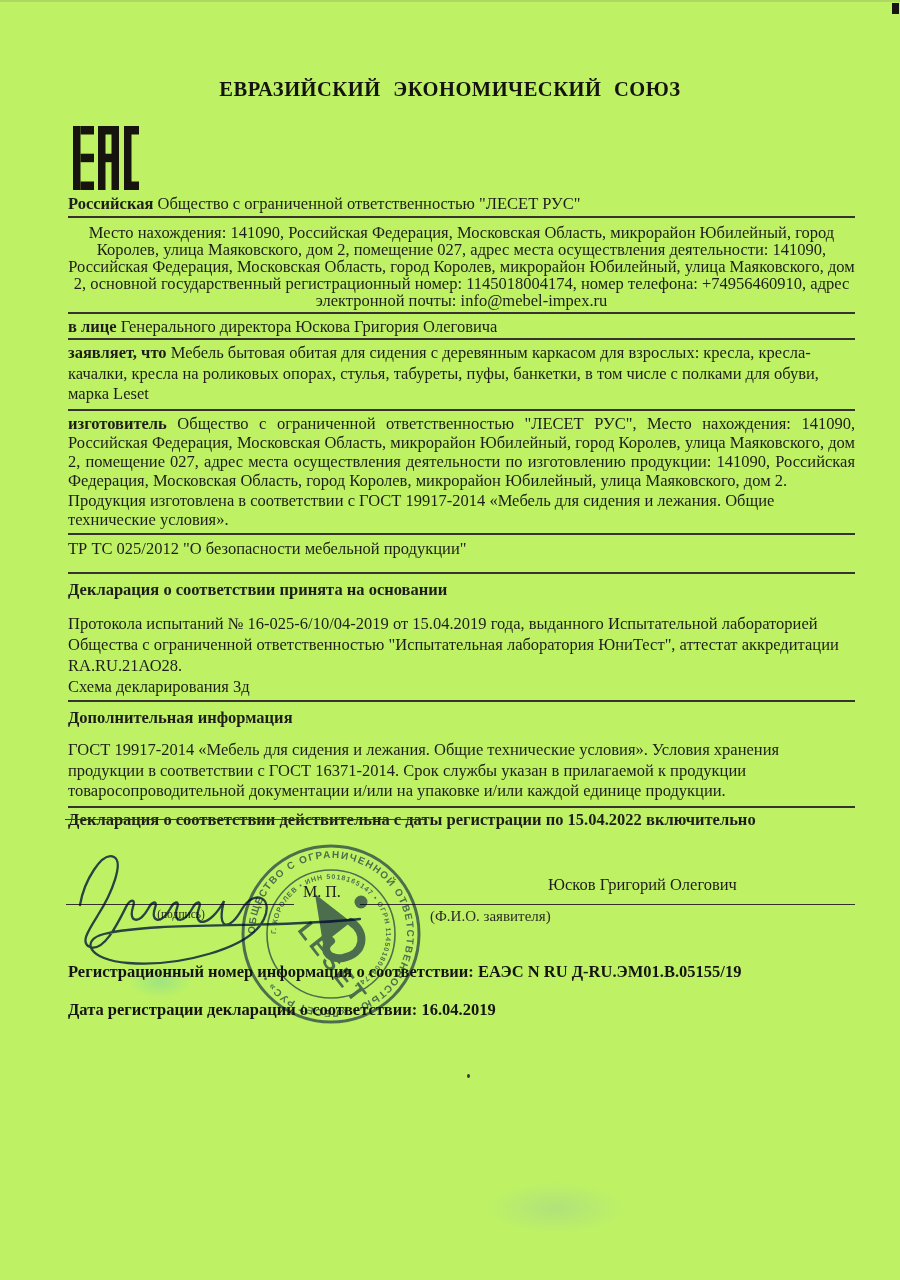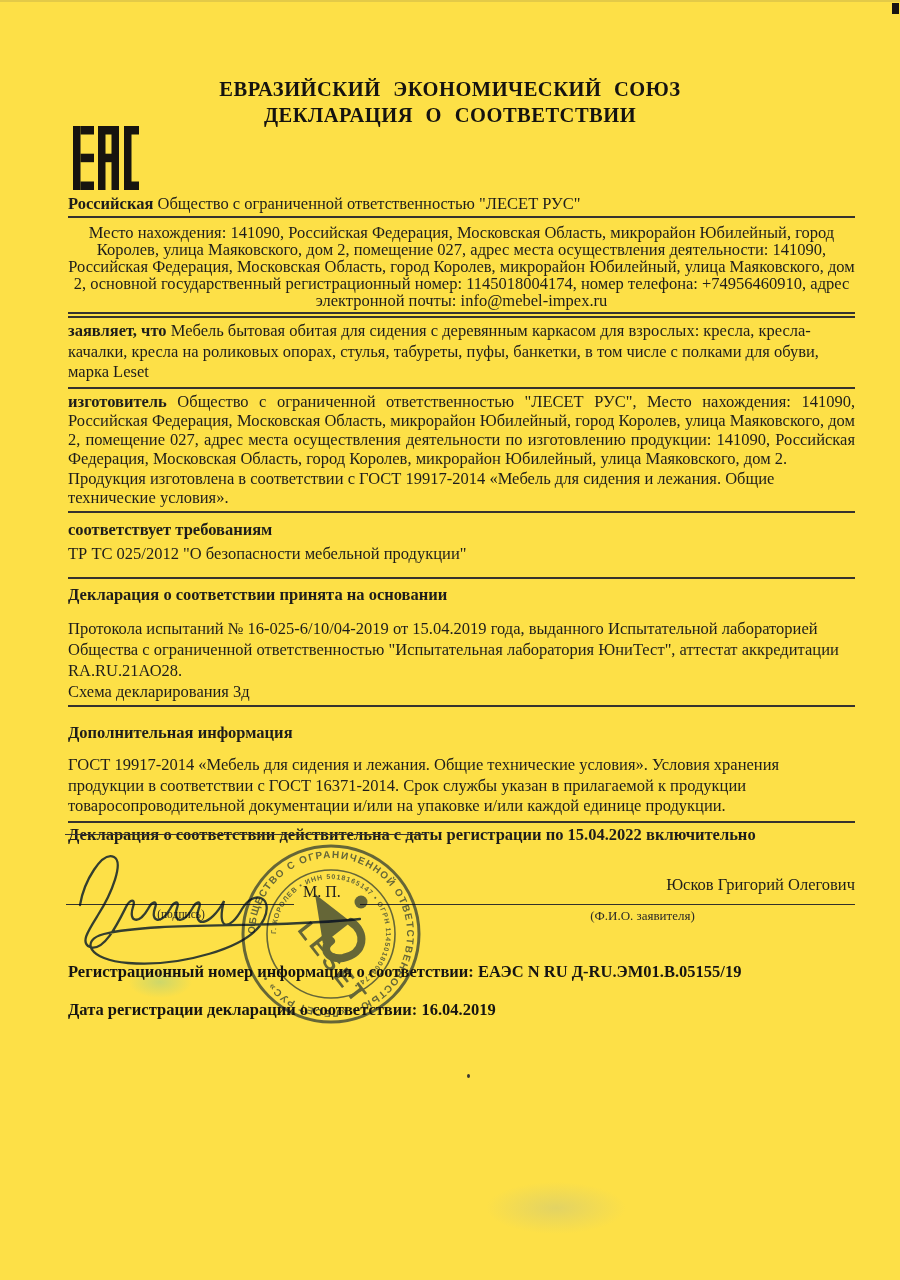--- a/index.html
+++ b/index.html
@@ -1,18 +1,18 @@
 <!DOCTYPE html>
 <html><head>
 <meta charset="utf-8">
 <style>
   html,body{margin:0;padding:0;background:#e8e6e2;}
   .page{
     position:relative;width:900px;height:1280px;margin:0 auto;
-    background:#fde047;overflow:hidden;
+    background:#bef264;overflow:hidden;
     font-family:"Liberation Serif","DejaVu Serif",serif;
     color:#1e1d1b;
   }
   
   .top-edge{position:absolute;top:0;left:0;right:0;height:2px;background:rgba(95,85,78,.16);}
   .corner-dot{position:absolute;top:3px;right:1px;width:7px;height:11px;background:#171412;}
   .smudge-cyan{position:absolute;left:128px;top:966px;width:64px;height:32px;
     background:radial-gradient(closest-side,rgba(70,190,205,.26),rgba(70,190,205,0));}
   .smudge-blue{position:absolute;left:486px;top:1182px;width:140px;height:52px;
     background:radial-gradient(closest-side,rgba(120,160,215,.20),rgba(120,160,215,0));}
@@ -41,34 +41,34 @@
   .p-standard{line-height:19.3px;}
   .row-tnved{line-height:19.3px;}
   .r5{margin-top:4px;}
   .h-complies{margin-top:7px;line-height:20px;}
   .p-complies{margin-top:4px !important;line-height:20px;}
   .r6{margin-top:13px;}
   .h-basis{margin-top:6px;line-height:20px;}
   .p-basis{margin-top:13px !important;line-height:21px;}
   .row-scheme{line-height:21px;}
   .r7{margin-top:3px;}
-  .h-additional{margin-top:16px;line-height:20px;}
+  .h-additional{margin-top:6px;line-height:20px;}
   .p-additional{margin-top:12px !important;line-height:20.3px;}
   .r8{margin-top:5px;}
   .row-validity{margin-top:2px;line-height:20px;position:relative;}
   .row-validity::after{content:"";position:absolute;left:-3px;top:9px;width:46%;border-top:1.6px solid #3a3631;}
 
   
   .sig-area{position:absolute;left:0;top:850px;width:900px;height:90px;}
   .sig-line-left{position:absolute;left:66px;top:54px;width:228px;border-top:1.7px solid #33302b;}
   .cap-sign{position:absolute;left:96px;top:58px;width:170px;text-align:center;font-size:11.5px;color:#2c2a26;}
   .mp{position:absolute;left:303px;top:33px;font-size:16px;color:#23211e;}
   .sig-line-right{position:absolute;left:360px;top:54px;width:495px;border-top:1.7px solid #33302b;}
-  .fio{position:absolute;left:430px;top:25px;width:425px;text-align:right;font-size:16.5px;}
-  .cap-fio{position:absolute;left:430px;top:58px;width:425px;text-align:center;font-size:13px;color:#2c2a26;}
+  .fio{position:absolute;left:430px;top:25px;width:425px;text-align:center;font-size:16.5px;}
+  .cap-fio{position:absolute;left:430px;top:58px;width:425px;font-size:15px;color:#2c2a26;}
 
   .signature-svg{position:absolute;left:58px;top:843px;mix-blend-mode:multiply;}
   .stamp-svg{position:absolute;left:239px;top:842px;mix-blend-mode:multiply;opacity:.88;}
 
   .footer-row{position:absolute;left:68px;width:800px;font-weight:bold;font-size:16.5px;line-height:20px;color:#161412;}
   .f-reg{top:962px;}
   .f-date{top:1000px;}
 </style>
 </head>
 <body>
@@ -76,21 +76,20 @@
 <div class="page">
 
   <div class="top-edge"></div>
   <div class="corner-dot"></div>
   <div class="smudge-cyan"></div>
   <div class="smudge-blue"></div>
   <div class="speck"></div>
 
   <div class="doc-header">
     <div class="t">ЕВРАЗИЙСКИЙ ЭКОНОМИЧЕСКИЙ СОЮЗ</div>
-    <div class="t">ДЕКЛАРАЦИЯ О СООТВЕТСТВИИ</div>
   </div>
 
   <svg class="eac" width="66" height="64" viewBox="0 0 66 64">
     <g fill="#17140f">
       <rect x="0" y="0" width="7.5" height="64"></rect>
       <rect x="7.5" y="0" width="13.5" height="8.5"></rect>
       <rect x="7.5" y="27.7" width="13.5" height="8.5"></rect>
       <rect x="7.5" y="55.5" width="13.5" height="8.5"></rect>
       <rect x="25" y="0" width="7.5" height="64"></rect>
       <rect x="38.5" y="0" width="7.5" height="64"></rect>
@@ -106,36 +105,39 @@
 
     <div class="row-applicant">
       <span class="b">Российская</span>
       <span>Общество с ограниченной ответственностью "ЛЕСЕТ РУС"</span>
     </div>
     <div class="rule thick r1"></div>
 
     <p class="p-address">Место нахождения: 141090, Российская Федерация, Московская Область, микрорайон Юбилейный, город Королев, улица Маяковского, дом 2, помещение 027, адрес места осуществления деятельности: 141090, Российская Федерация, Московская Область, город Королев, микрорайон Юбилейный, улица Маяковского, дом 2, основной государственный регистрационный номер: 1145018004174, номер телефона: +74956460910, адрес электронной почты: info@mebel-impex.ru</p>
     <div class="rule r2"></div>
 
+    <div class="row-vlitse">
+      <span class="b">в лице</span>
+      <span>Генерального директора Юскова Григория Олеговича</span>
+    </div>
     <div class="rule r3"></div>
 
     <p class="p-declares">
       <span class="b">заявляет, что</span>
       <span>Мебель бытовая обитая для сидения с деревянным каркасом для взрослых: кресла, кресла-качалки, кресла на роликовых опорах, стулья, табуреты, пуфы, банкетки, в том числе с полками для обуви, марка Leset</span>
     </p>
     <div class="rule r4"></div>
 
     <p class="p-manufacturer">
       <span class="b">изготовитель</span>
       <span>Общество с ограниченной ответственностью "ЛЕСЕТ РУС", Место нахождения: 141090, Российская Федерация, Московская Область, микрорайон Юбилейный, город Королев, улица Маяковского, дом 2, помещение 027, адрес места осуществления деятельности по изготовлению продукции: 141090, Российская Федерация, Московская Область, город Королев, микрорайон Юбилейный, улица Маяковского, дом 2.</span>
     </p>
     <p class="p-standard">Продукция изготовлена в соответствии с ГОСТ 19917-2014 «Мебель для сидения и лежания. Общие технические условия».</p>
     <div class="rule r5"></div>
 
-    <div class="b h-complies">соответствует требованиям</div>
     <p class="p-complies">ТР ТС 025/2012 "О безопасности мебельной продукции"</p>
     <div class="rule r6"></div>
 
     <div class="b h-basis">Декларация о соответствии принята на основании</div>
     <p class="p-basis">Протокола испытаний № 16-025-6/10/04-2019 от 15.04.2019 года, выданного Испытательной лабораторией Общества с ограниченной ответственностью "Испытательная лаборатория ЮниТест", аттестат аккредитации RA.RU.21АО28.</p>
     <div class="row-scheme">Схема декларирования 3д</div>
     <div class="rule r7"></div>
 
     <div class="b h-additional">Дополнительная информация</div>
     <p class="p-additional">ГОСТ 19917-2014 «Мебель для сидения и лежания. Общие технические условия». Условия хранения продукции в соответствии с ГОСТ 16371-2014. Срок службы указан в прилагаемой к продукции товаросопроводительной документации и/или на упаковке и/или каждой единице продукции.</p>

